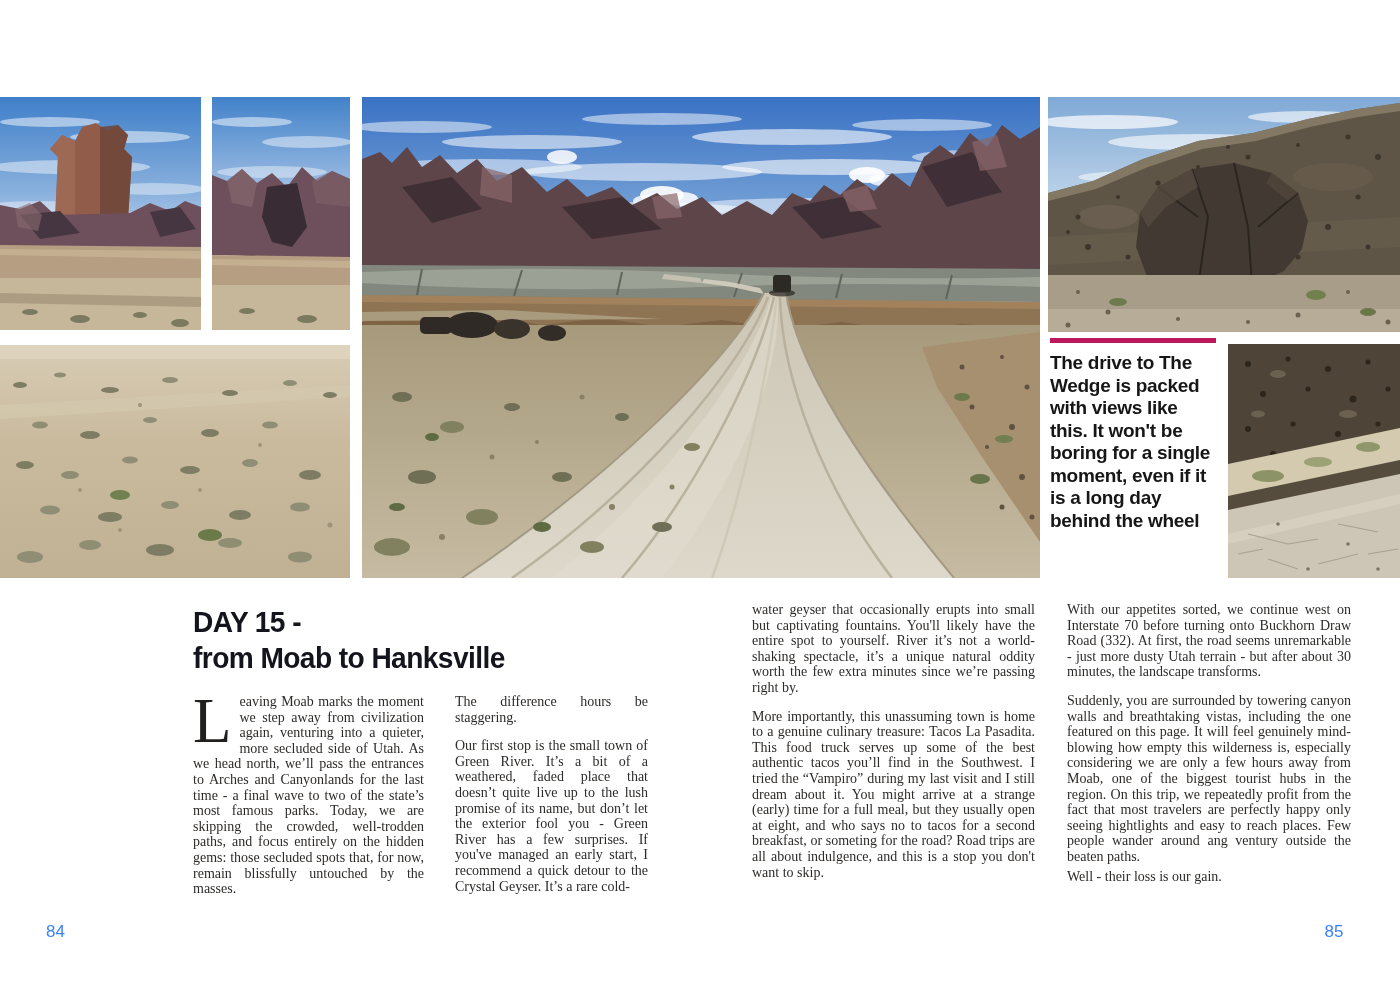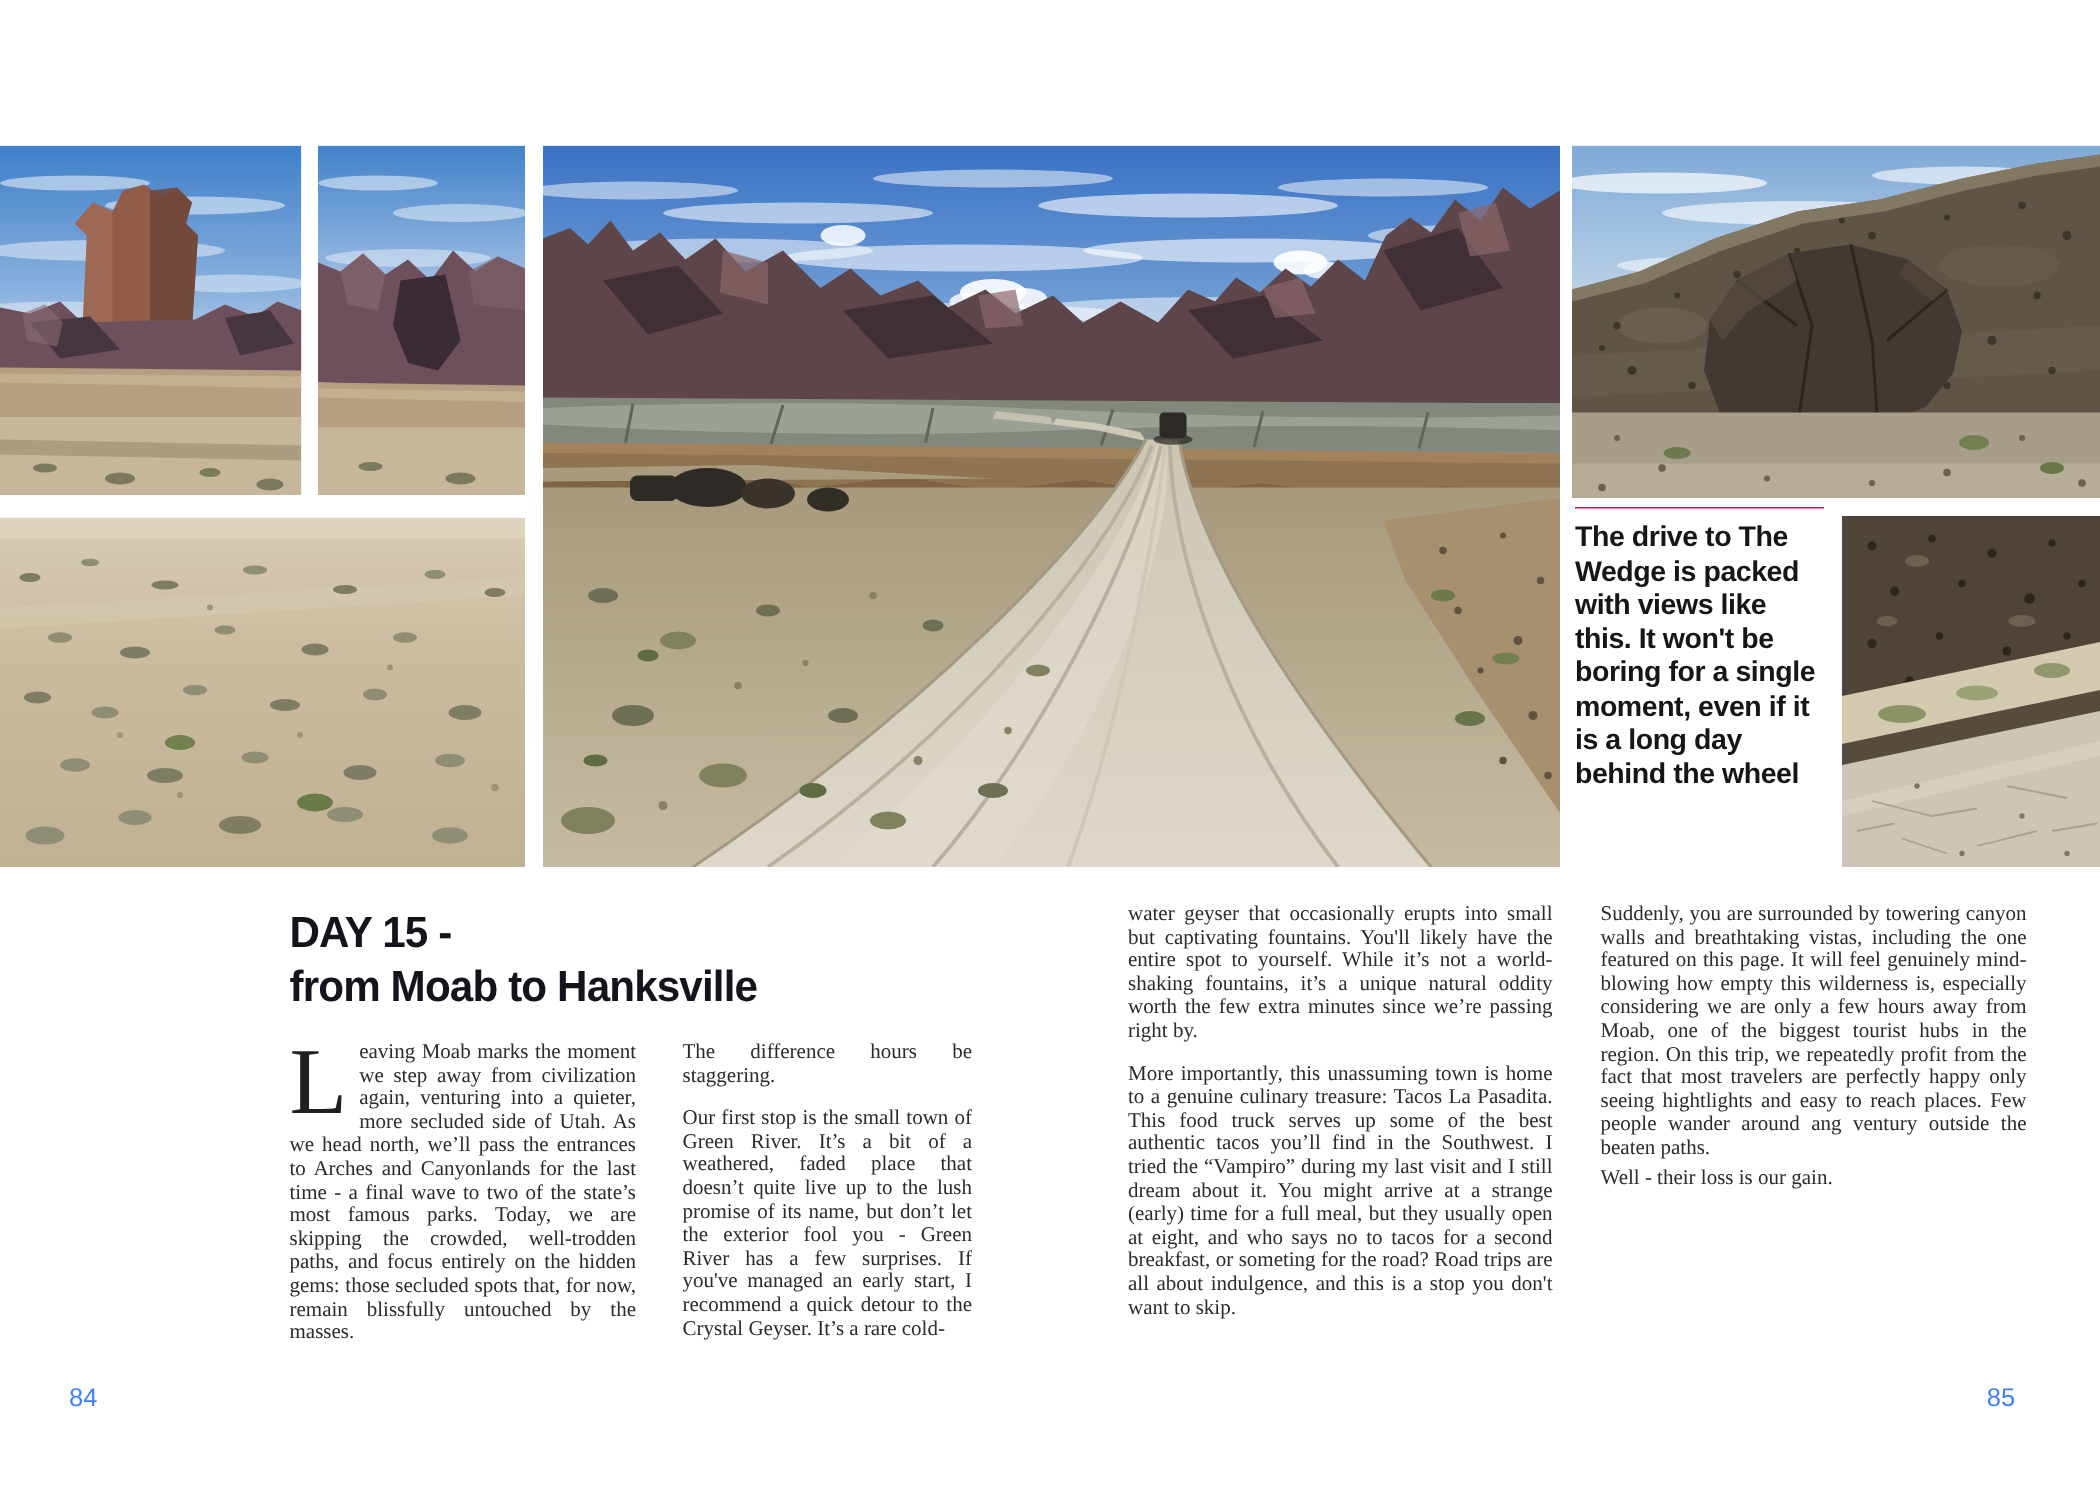--- a/index.html
+++ b/index.html
@@ -18,21 +18,21 @@
   .col{position:absolute;font-family:"Liberation Serif",serif;font-size:14px;
        line-height:15.6px;color:#2d2b29;text-align:justify;}
   .col p{margin:0 0 0 0;}
   .col p + p{margin-top:13px;}
   .col p.nogap{margin-top:4px;}
   .dropcap{float:left;font-family:"Liberation Serif",serif;font-size:63px;
            line-height:50px;padding:2px 8px 0 0;color:#201f1d;font-weight:400;}
 
   
   .pullquote{position:absolute;left:1050px;top:338px;width:166px;
-             border-top:1px solid #be185d;padding-top:9px;
+             border-top:5px solid #be185d;padding-top:9px;
              font-family:"Liberation Sans",sans-serif;font-weight:700;
              font-size:19px;line-height:22.5px;letter-spacing:-0.3px;color:#161616;}
 
   
   .pagenum{position:absolute;top:922px;font-size:17px;color:#3b82f6;
            font-family:"Liberation Sans",sans-serif;}
   .pagenum.left{left:46px;}
   .pagenum.right{left:1316px;width:36px;text-align:center;}
 </style>
 </head>
@@ -430,25 +430,26 @@
   <div class="col" style="left:193px;top:694px;width:231px;">
     <p><span class="dropcap">L</span><span>eaving Moab marks the moment we step away from civilization again, venturing into a quieter, more secluded side of Utah. As we head north, we’ll pass the entrances to Arches and Canyonlands for the last time - a final wave to two of the state’s most famous parks. Today, we are skipping the crowded, well-trodden paths, and focus entirely on the hidden gems: those secluded spots that, for now, remain blissfully untouched by the masses.</span></p>
   </div>
 
   <div class="col" style="left:455px;top:694px;width:193px;">
     <p>The difference hours be staggering.</p>
     <p>Our first stop is the small town of Green River. It’s a bit of a weathered, faded place that doesn’t quite live up to the lush promise of its name, but don’t let the exterior fool you - Green River has a few surprises. If you've managed an early start, I recommend a quick detour to the Crystal Geyser. It’s a rare cold-</p>
   </div>
 
   <div class="col" style="left:752px;top:602px;width:283px;">
-    <p>water geyser that occasionally erupts into small but captivating fountains. You'll likely have the entire spot to yourself. While it’s not a world-shaking fountains, it’s a unique natural oddity worth the few extra minutes since we’re passing right by.</p>
+    <p>water geyser that occasionally erupts into small but captivating fountains. You'll likely have the entire spot to yourself. River it’s not a world-shaking spectacle, it’s a unique natural oddity worth the few extra minutes since we’re passing right by.</p>
     <p>More importantly, this unassuming town is home to a genuine culinary treasure: Tacos La Pasadita. This food truck serves up some of the best authentic tacos you’ll find in the Southwest. I tried the “Vampiro” during my last visit and I still dream about it. You might arrive at a strange (early) time for a full meal, but they usually open at eight, and who says no to tacos for a second breakfast, or someting for the road? Road trips are all about indulgence, and this is a stop you don't want to skip.</p>
   </div>
 
   <div class="col" style="left:1067px;top:602px;width:284px;">
+    <p>With our appetites sorted, we continue west on Interstate 70 before turning onto Buckhorn Draw Road (332). At first, the road seems unremarkable - just more dusty Utah terrain - but after about 30 minutes, the landscape transforms.</p>
     <p>Suddenly, you are surrounded by towering canyon walls and breathtaking vistas, including the one featured on this page. It will feel genuinely mind-blowing how empty this wilderness is, especially considering we are only a few hours away from Moab, one of the biggest tourist hubs in the region. On this trip, we repeatedly profit from the fact that most travelers are perfectly happy only seeing hightlights and easy to reach places. Few people wander around ang ventury outside the beaten paths.</p>
     <p class="nogap">Well - their loss is our gain.</p>
   </div>
 
   <div class="pagenum left">84</div>
   <div class="pagenum right">85</div>
 
 </div>
 
 </body></html>

